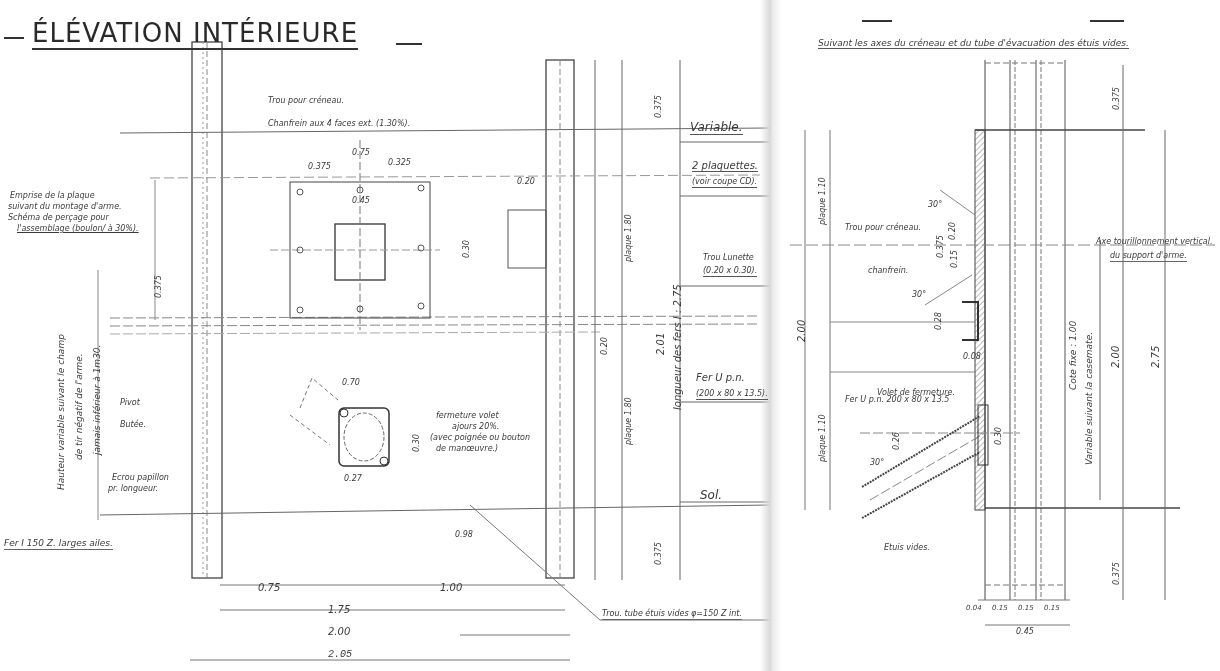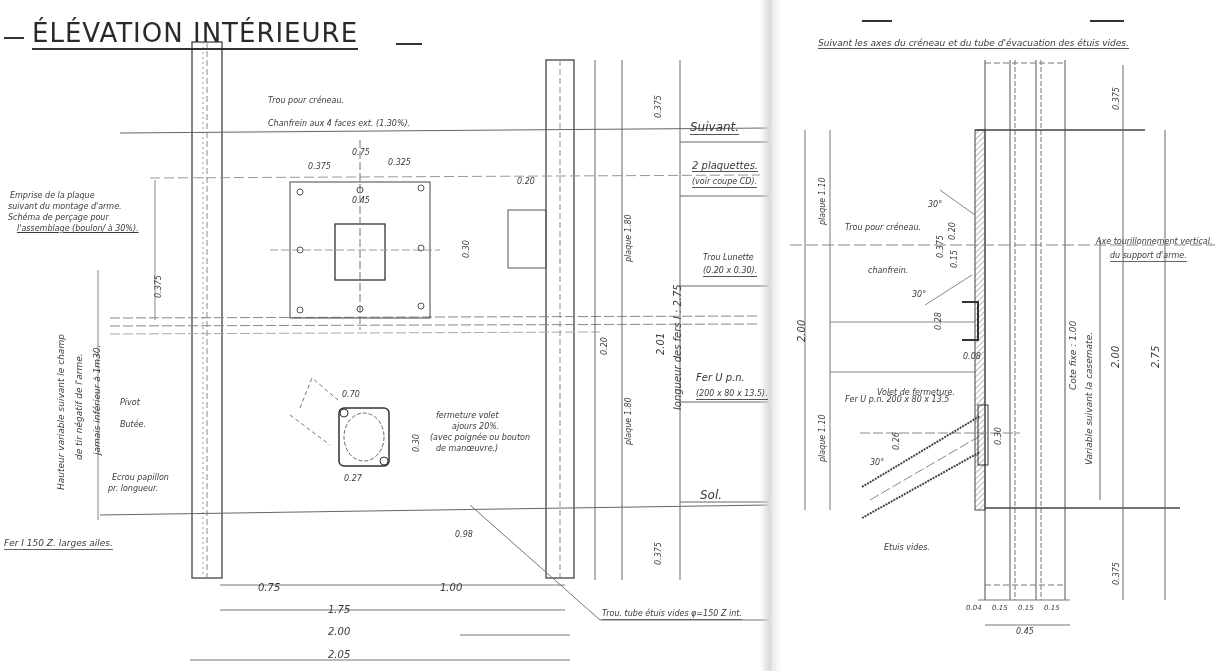--- a/index.html
+++ b/index.html
@@ -140,46 +140,46 @@
 <div class="t note" style="left:108px;top:483px;">pr. longueur.</div>
 <div class="t note" style="left:4px;top:538px;font-size:9px;border-bottom:1px solid #666;">Fer I 150 Z. larges ailes.</div>
 
 <div class="t note" style="left:436px;top:410px;">fermeture volet</div>
 <div class="t note" style="left:452px;top:421px;">ajours 20%.</div>
 <div class="t note" style="left:430px;top:432px;">(avec poignée ou bouton</div>
 <div class="t note" style="left:436px;top:443px;">de manœuvre.)</div>
 
 <div class="t note" style="left:602px;top:608px;border-bottom:1px solid #666;">Trou. tube étuis vides φ=150 Z int.</div>
 
-<div class="t big" style="left:690px;top:120px;border-bottom:1px solid #555;">Suivant.</div>
+<div class="t big" style="left:690px;top:120px;border-bottom:1px solid #555;">Variable.</div>
 <div class="t note" style="left:692px;top:160px;font-size:10px;border-bottom:1px solid #555;">2 plaquettes.</div>
 <div class="t note" style="left:692px;top:176px;border-bottom:1px solid #555;">(voir coupe CD).</div>
 <div class="t note" style="left:703px;top:252px;">Trou Lunette</div>
 <div class="t note" style="left:703px;top:265px;border-bottom:1px solid #555;">(0.20 x 0.30).</div>
 <div class="t note" style="left:696px;top:372px;font-size:10px;">Fer U p.n.</div>
 <div class="t note" style="left:696px;top:388px;border-bottom:1px solid #555;">(200 x 80 x 13.5).</div>
 <div class="t big" style="left:700px;top:488px;">Sol.</div>
 
 <div class="t dim" style="left:352px;top:148px;">0.75</div>
 <div class="t dim" style="left:308px;top:162px;">0.375</div>
 <div class="t dim" style="left:388px;top:158px;">0.325</div>
 <div class="t dim" style="left:352px;top:196px;">0.45</div>
 <div class="t dim" style="left:517px;top:177px;">0.20</div>
 <div class="t dim rot" style="left:462px;top:258px;transform:rotate(-90deg);">0.30</div>
 <div class="t dim rot" style="left:154px;top:298px;transform:rotate(-90deg);">0.375</div>
-<div class="t dim" style="left:342px;top:378px;margin-top:12px;">0.70</div>
+<div class="t dim" style="left:342px;top:378px;">0.70</div>
 <div class="t dim" style="left:344px;top:474px;">0.27</div>
 <div class="t dim rot" style="left:412px;top:452px;transform:rotate(-90deg);">0.30</div>
 <div class="t dim rot" style="left:600px;top:355px;transform:rotate(-90deg);">0.20</div>
 <div class="t dim" style="left:455px;top:530px;">0.98</div>
 <div class="t dim" style="left:258px;top:582px;font-size:10px;">0.75</div>
 <div class="t dim" style="left:440px;top:582px;font-size:10px;">1.00</div>
 <div class="t dim" style="left:328px;top:604px;font-size:10px;">1.75</div>
 <div class="t dim" style="left:328px;top:626px;font-size:10px;">2.00</div>
-<div class="t dim" style="left:328px;top:649px;font-size:10px;">2.05</div>
+<div class="t dim" style="left:328px;top:649px;font-size:10px;font-family:Liberation Mono, monospace;">2.05</div>
 
 <div class="t dim rot" style="left:654px;top:118px;transform:rotate(-90deg);">0.375</div>
 <div class="t dim rot" style="left:624px;top:262px;transform:rotate(-90deg);">plaque 1.80</div>
 <div class="t dim rot" style="left:655px;top:355px;transform:rotate(-90deg);font-size:10px;">2.01</div>
 <div class="t dim rot" style="left:672px;top:410px;transform:rotate(-90deg);font-size:10px;">longueur des fers I : 2.75</div>
 <div class="t dim rot" style="left:624px;top:445px;transform:rotate(-90deg);">plaque 1.80</div>
 <div class="t dim rot" style="left:654px;top:565px;transform:rotate(-90deg);">0.375</div>
 
 <div class="t" style="left:862px;top:20px;width:30px;border-top:2px solid #333;"></div>
 <div class="t" style="left:1090px;top:20px;width:34px;border-top:2px solid #333;"></div>

